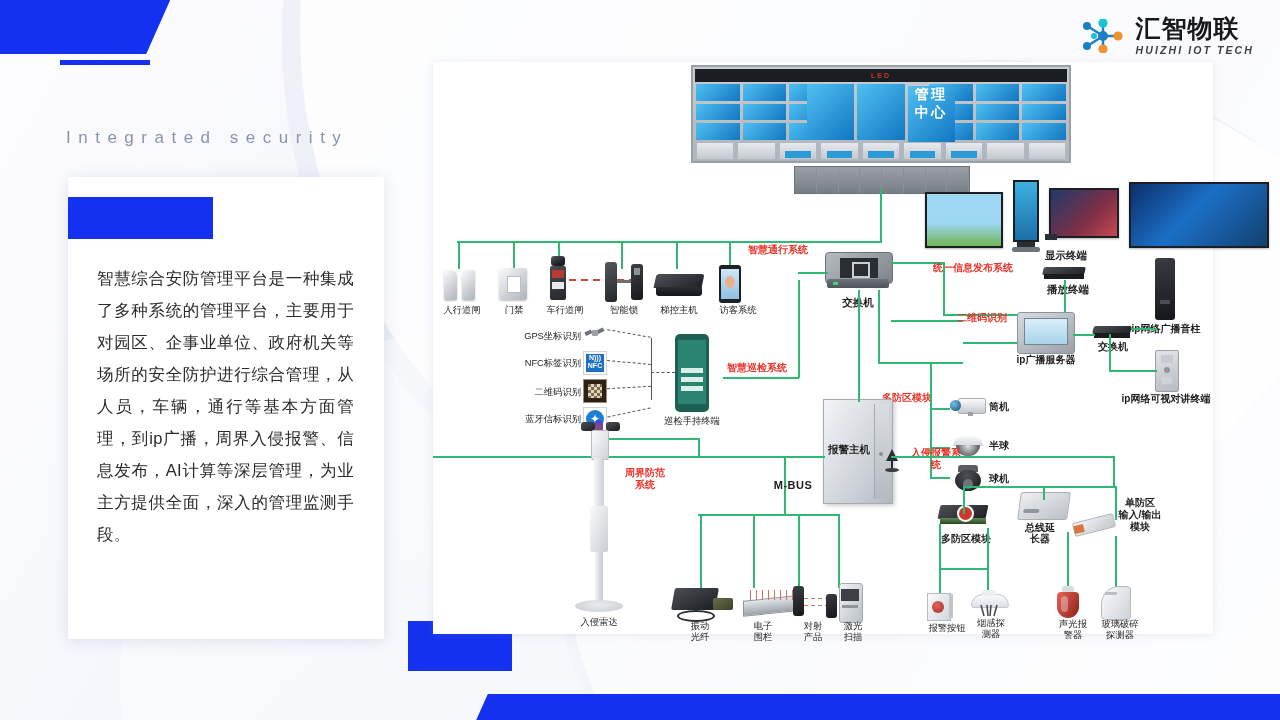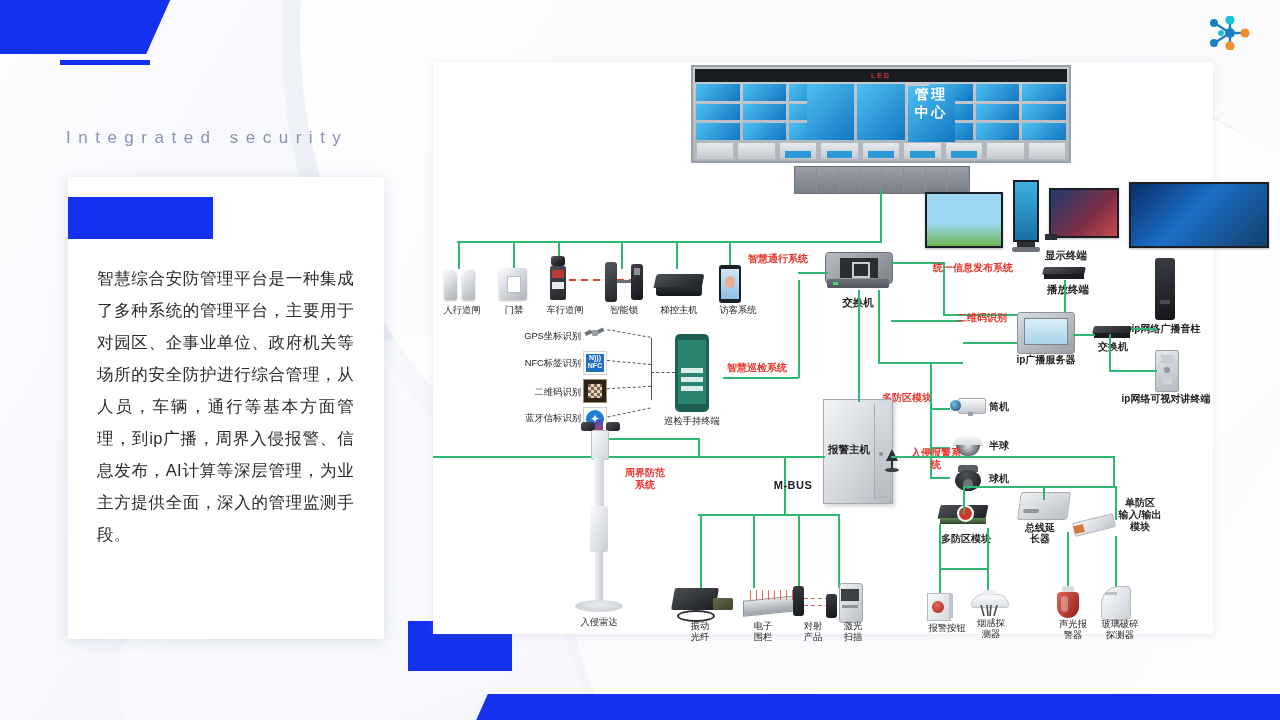--- a/index.html
+++ b/index.html
@@ -133,20 +133,24 @@
           <path d="M22 17 L22 29"></path>
       </g>
       <circle cx="6" cy="7" r="4" fill="#1b7fc4"></circle>
       <circle cx="6" cy="27" r="4" fill="#1b7fc4"></circle>
       <circle cx="22" cy="4" r="4.6" fill="#19c5d4"></circle>
       <circle cx="22" cy="30" r="4.6" fill="#f0912f"></circle>
       <circle cx="22" cy="17" r="5" fill="#1b7fc4"></circle>
       <circle cx="37" cy="17" r="4.6" fill="#f0912f"></circle>
       <circle cx="13" cy="17" r="3" fill="#19c5d4"></circle>
     </svg>
+    <div class="logo-text">
+      <span class="logo-cn">汇智物联</span>
+      <span class="logo-en">HUIZHI IOT TECH</span>
+    </div>
   </div>
 
   <div class="subtitle">Integrated security</div>
 
   <div class="card"></div>
   <div class="card-tag"></div>
   <div class="card-body">智慧综合安防管理平台是一种集成了多种系统的管理平台，主要用于对园区、企事业单位、政府机关等场所的安全防护进行综合管理，从人员，车辆，通行等基本方面管理，到ip广播，周界入侵报警、信息发布，AI计算等深层管理，为业主方提供全面，深入的管理监测手段。</div>
 
   <div class="panel">
    <div class="dg">
@@ -276,26 +280,26 @@
     </div>
     <div class="lbl" style="left:218px;top:243px;width:56px;">梯控主机</div>
 
     <div class="dev" style="left:286px;top:203px;width:22px;height:38px;background:#1d2024;border-radius:3px;padding:2px;box-sizing:border-box;">
       <div class="dev" style="left:2px;top:4px;width:18px;height:30px;background:linear-gradient(180deg,#cfe6f6,#8fc0e4);">
         <div class="circ" style="left:4px;top:7px;width:10px;height:12px;background:#e8b08c;"></div>
       </div>
     </div>
     <div class="lbl" style="left:279px;top:243px;width:52px;">访客系统</div>
 
-    <div class="lbl red" style="left:300px;top:192px;width:90px;font-family:Liberation Mono, monospace;">智慧通行系统</div>
+    <div class="lbl red" style="left:300px;top:182px;width:90px;">智慧通行系统</div>
 
     <div class="lbl" style="left:72px;top:269px;width:76px;text-align:right;">GPS坐标识别</div>
     <div class="lbl" style="left:72px;top:296px;width:76px;text-align:right;">NFC标签识别</div>
     <div class="lbl" style="left:72px;top:325px;width:76px;text-align:right;">二维码识别</div>
-    <div class="lbl" style="left:60px;top:352px;width:88px;text-align:right;font-family:Liberation Mono, monospace;">蓝牙信标识别</div>
+    <div class="lbl" style="left:60px;top:352px;width:88px;text-align:right;">蓝牙信标识别</div>
 
     <svg style="position:absolute;left:150px;top:262px;" width="24" height="18" viewBox="0 0 24 18">
       <g fill="#6d7378">
             <rect x="2" y="7" width="7" height="4" transform="rotate(-25 5 9)"></rect>
       <rect x="14" y="5" width="7" height="4" transform="rotate(-25 17 7)"></rect>
       <rect x="9" y="6" width="6" height="6" rx="1" fill="#9aa0a6"></rect>
           </g>
     </svg>
     <div class="dev" style="left:150px;top:289px;width:22px;height:22px;background:#ffffff;border:1px solid #cfd4d9;">
       <div style="position:absolute;inset:2px;background:#1f6fc4;color:#fff;font-size:7px;font-weight:bold;text-align:center;line-height:8px;">N)))<br>NFC</div>

